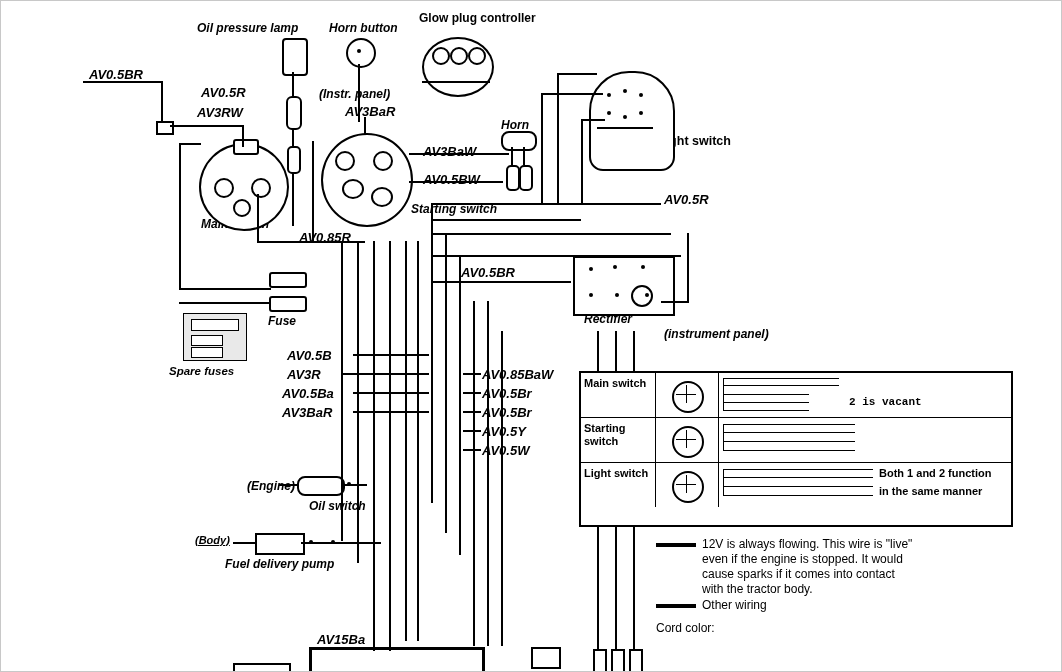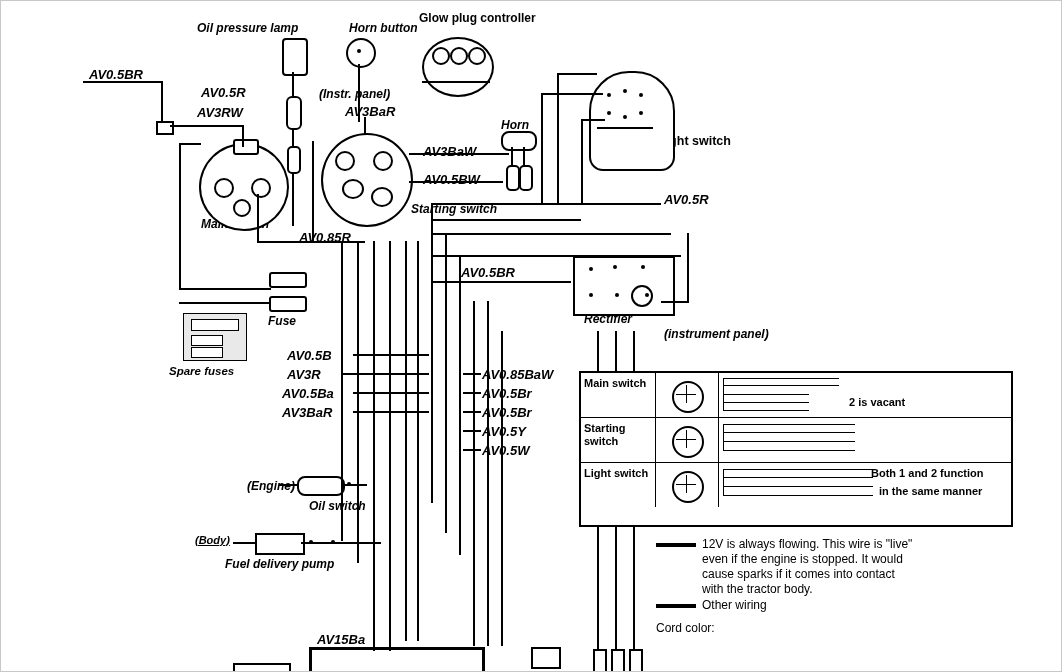--- a/index.html
+++ b/index.html
@@ -37,21 +37,21 @@
   .ladder{position:absolute;}
   .ladder div{position:absolute;background:#000;height:1px;}
   .fuse{position:absolute;border:2px solid #000;background:#fff;border-radius:3px;}
 </style>
 </head>
 <body>
 
 <div id="page">
 
   <div class="lbl" style="left:196px;top:20px;font-size:12px;">Oil pressure lamp</div>
-  <div class="lbl" style="left:348px;top:20px;font-size:12px;">Horn button</div>
+  <div class="lbl" style="left:328px;top:20px;font-size:12px;">Horn button</div>
   <div class="lbl plain" style="left:418px;top:10px;font-size:12px;">Glow plug controller</div>
   <div class="lbl" style="left:318px;top:86px;font-size:12px;">(Instr. panel)</div>
   <div class="lbl" style="left:500px;top:117px;font-size:12px;">Horn</div>
   <div class="lbl plain" style="left:657px;top:133px;font-size:12.5px;">Light switch</div>
   <div class="lbl" style="left:200px;top:216px;font-size:12px;">Main switch</div>
   <div class="lbl" style="left:410px;top:201px;font-size:12px;">Starting switch</div>
   <div class="lbl" style="left:583px;top:311px;font-size:12px;">Rectifier</div>
   <div class="lbl" style="left:663px;top:326px;font-size:12px;">(instrument panel)</div>
   <div class="lbl" style="left:267px;top:313px;font-size:12px;">Fuse</div>
   <div class="lbl" style="left:168px;top:364px;font-size:11.5px;">Spare fuses</div>
@@ -227,21 +227,21 @@
       </div>
       <div class="t-c3">
         <div class="ladder" style="left:4px;top:5px;width:120px;">
           <div style="left:0;top:0;width:116px;"></div>
           <div style="left:0;top:7px;width:116px;"></div>
           <div style="left:0;top:16px;width:86px;"></div>
           <div style="left:0;top:24px;width:86px;"></div>
           <div style="left:0;top:32px;width:86px;"></div>
           <div style="left:0;top:0;width:1px;height:32px;"></div>
         </div>
-        <div class="tiny-note" style="left:130px;top:23px;">2 is vacant</div>
+        <div class="tiny-note" style="left:130px;top:23px;font-family:Liberation Mono, monospace;">2 is vacant</div>
       </div>
     </div>
     <div class="t-row">
       <div class="t-c1">Starting switch</div>
       <div class="t-c2">
         <div class="circ" style="left:16px;top:8px;width:28px;height:28px;"></div>
         <div class="wire h" style="left:20px;top:21px;width:20px;height:1px;"></div>
         <div class="wire v" style="left:30px;top:12px;height:18px;width:1px;"></div>
       </div>
       <div class="t-c3">
@@ -262,21 +262,21 @@
         <div class="wire v" style="left:30px;top:12px;height:18px;width:1px;"></div>
       </div>
       <div class="t-c3">
         <div class="ladder" style="left:4px;top:6px;width:160px;">
           <div style="left:0;top:0;width:150px;"></div>
           <div style="left:0;top:8px;width:150px;"></div>
           <div style="left:0;top:17px;width:150px;"></div>
           <div style="left:0;top:26px;width:150px;"></div>
           <div style="left:0;top:0;width:1px;height:26px;"></div>
         </div>
-        <div class="tiny-note" style="left:152px;top:4px;">Both 1 and 2 function</div>
+        <div class="tiny-note" style="left:160px;top:4px;">Both 1 and 2 function</div>
         <div class="tiny-note" style="left:160px;top:22px;">in the same manner</div>
       </div>
     </div>
   </div>
 
   <div id="legend">
     <div class="lg-row">
       <div class="lg-bar fat"></div>
       <div>12V is always flowing. This wire is "live"</div>
       <div>even if the engine is stopped. It would</div>

